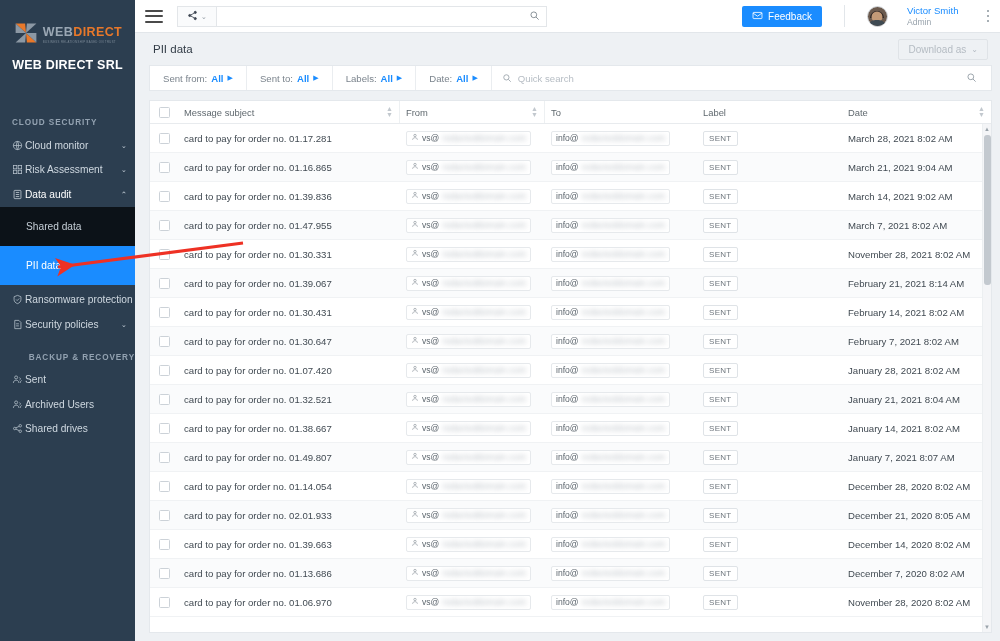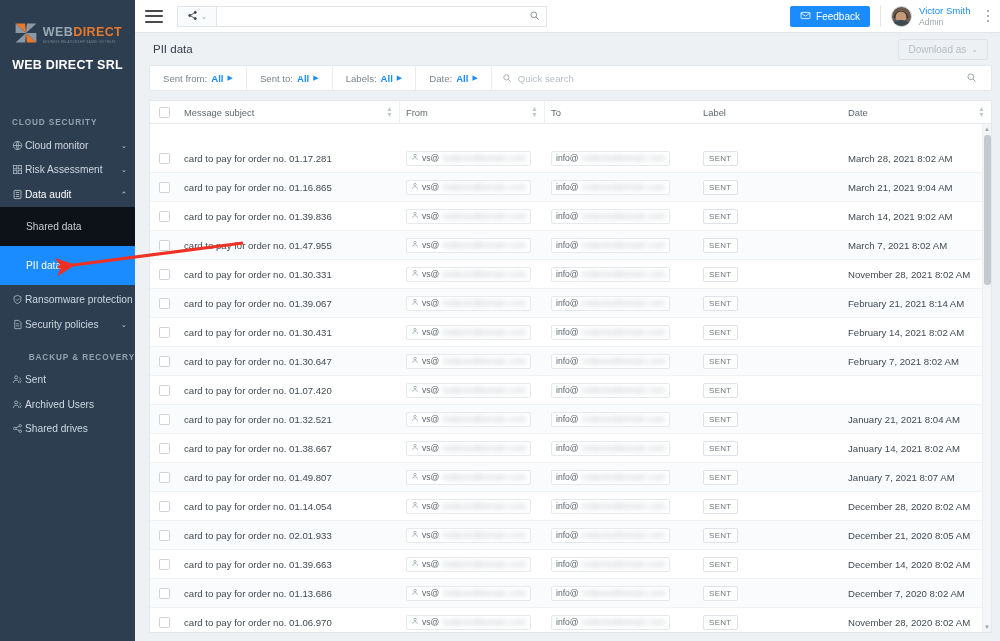--- a/index.html
+++ b/index.html
@@ -89,21 +89,21 @@
   }
   .search-box {
     width: 330px; height: 21px; border: 1px solid #e3e6e9;
     border-left: none; background: #ffffff;
     display: flex; align-items: center; padding: 0 6px;
   }
   .search-box input {
     flex: 1; border: none; outline: none; font-size: 10px;
     font-family: "Liberation Sans", sans-serif; color: #444;
   }
-  .topbar-right { margin-left: auto; display: flex; align-items: center; gap: 0; }
+  .topbar-right { margin-left: auto; display: flex; align-items: center; gap: 12px; }
   .feedback-btn {
     background: #1a8cff; color: #fff; font-size: 10px;
     height: 21px; padding: 0 10px; border: none; border-radius: 2px;
     display: flex; align-items: center; gap: 5px; cursor: pointer;
     font-family: "Liberation Sans", sans-serif;
   }
   .topbar-divider { width: 1px; height: 22px; background: #e2e6ea; margin: 0 10px; }
   .avatar {
     width: 21px; height: 21px; border-radius: 50%;
     background: #6b5a4e; overflow: hidden; flex: 0 0 21px;
@@ -156,21 +156,21 @@
     flex: 1; border: none; outline: none; font-size: 9.6px; color: #444;
     font-family: "Liberation Sans", sans-serif;
   }
   .quick-search input::placeholder { color: #b6bdc4; }
   .qs-right-icon { color: #9aa3ab; padding-right: 4px; }
 
   
   .table-wrap {
     flex: 1; margin: 9px 8px 8px 14px; background: #ffffff;
     border: 1px solid #e4e8ec; display: flex; flex-direction: column;
-    overflow: hidden; position: relative; gap: 20px;
+    overflow: hidden; position: relative;
   }
   .thead {
     height: 23px; flex: 0 0 23px; display: flex; align-items: center;
     border-bottom: 1px solid #e8ebee; font-size: 9.4px; color: #60696f;
     background: #ffffff;
   }
   .th { display: flex; align-items: center; padding: 0 6px; height: 100%; }
   .th .sortico { margin-left: auto; color: #c2c8ce; font-size: 7px; line-height: .85;
     display: flex; flex-direction: column; }
   .th-sep { border-right: 1px solid #edf0f2; }
@@ -760,20 +760,23 @@
             </div>
             <div class="cell col-to">
               <span class="chip">
                 <span>info@</span>
                 <span class="blur-text">redacteddomain.com</span>
               </span>
             </div>
             <div class="cell col-lbl">
               <span class="badge-sent">SENT</span>
             </div>
+            <div class="cell col-date">
+              <span>January 28, 2021 8:02 AM</span>
+            </div>
           </div>
           <div class="trow alt">
             <div class="cell col-chk">
               <span class="chkbox"></span>
             </div>
             <div class="cell col-subj">
               <span>card to pay for order no. 01.32.521</span>
             </div>
             <div class="cell col-from">
               <span class="chip">

